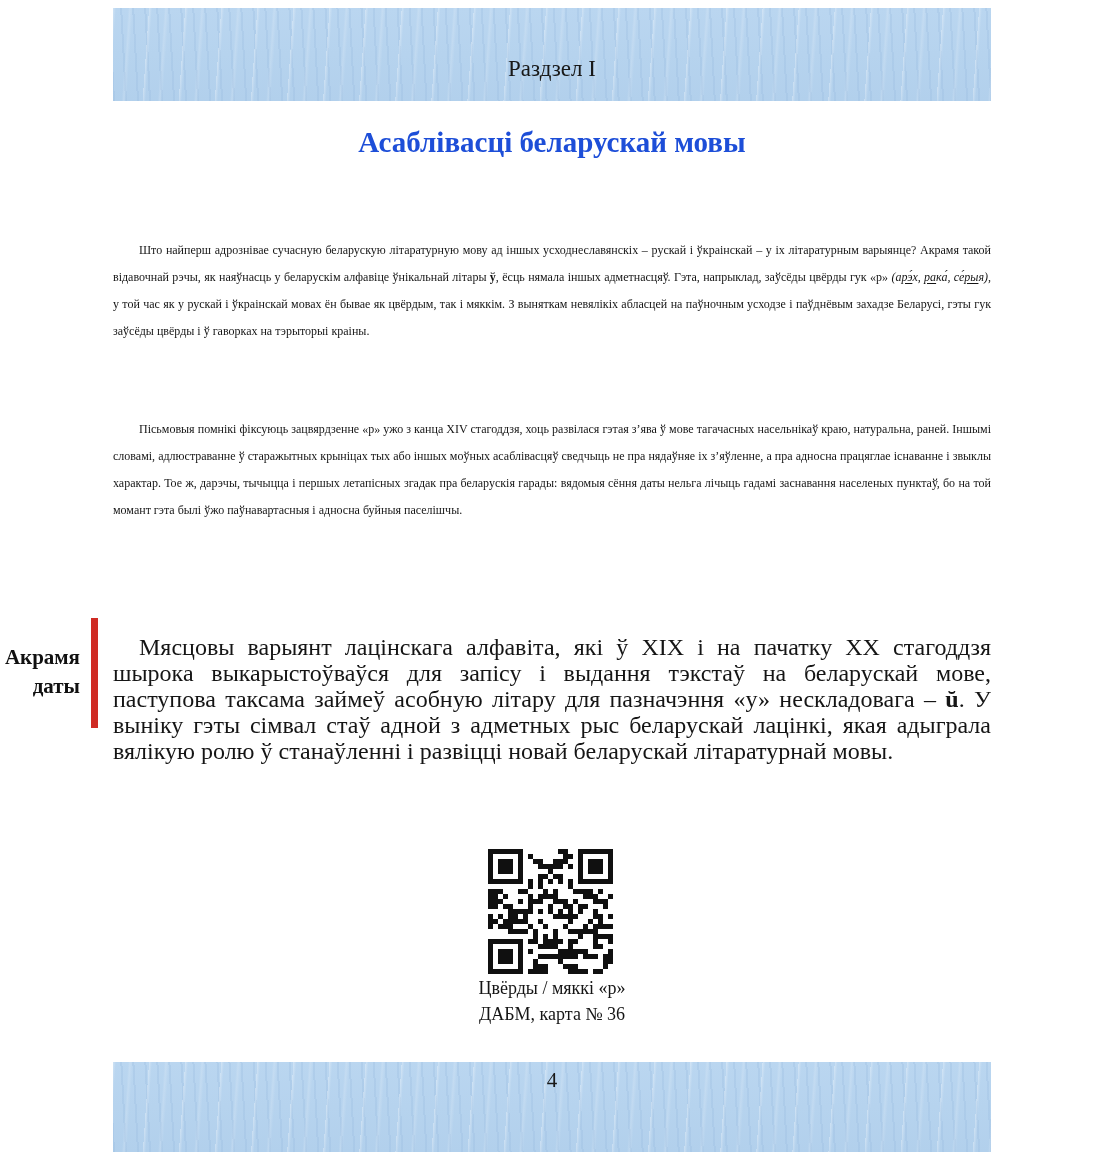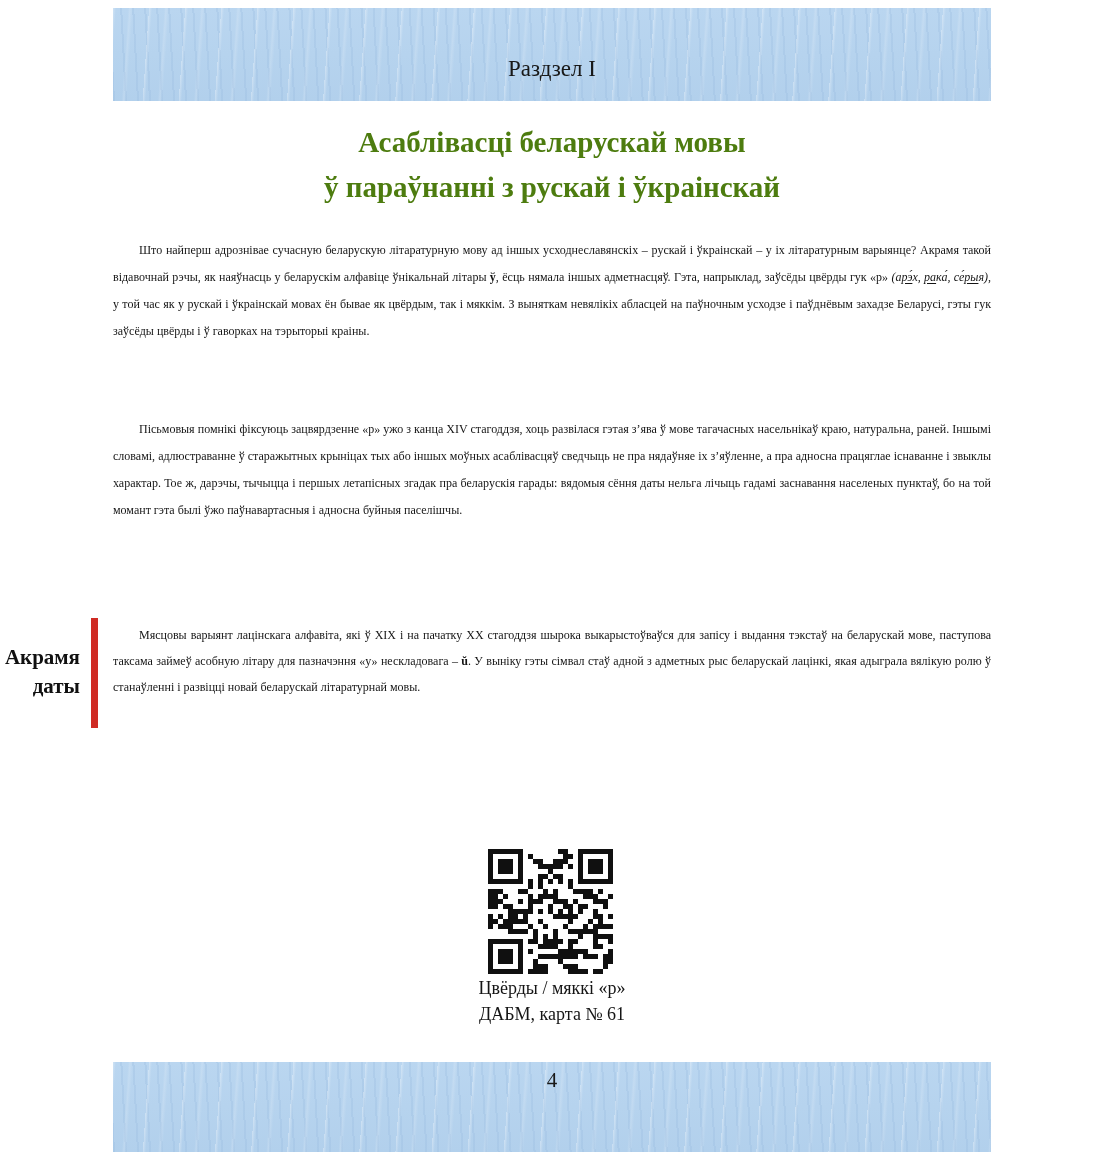--- a/index.html
+++ b/index.html
@@ -31,33 +31,33 @@
     position: absolute; left: 0; top: 48px; width: 100%;
     text-align: center; font-size: 23px; color: #181818;
   }
   .page-num {
     position: absolute; left: 0; top: 6px; width: 100%;
     text-align: center; font-size: 21px; color: #181818;
   }
   .title {
     position: absolute; left: 113px; top: 120px; width: 878px;
     text-align: center; font-weight: bold;
-    font-size: 29px; line-height: 45px; color: #4d7c0f;
+    font-size: 29px; line-height: 45px; color: #1d4ed8;
   }
   .para {
     position: absolute; left: 113px; width: 878px;
     text-align: justify; text-indent: 26px;
     font-size: 12px; line-height: 27px;
   }
   #p1 { top: 225px; }
   #p2 { top: 404px; }
   .fact-text {
     position: absolute; left: 113px; top: 610px; width: 878px;
     text-align: justify; text-indent: 26px;
-    font-size: 12px; line-height: 26px;
+    font-size: 24px; line-height: 26px;
   }
   .fact-bar {
     position: absolute; left: 91px; top: 618px;
     width: 7px; height: 110px;
     background: var(--accent-red, #cf2b24);
   }
   .fact-label {
     position: absolute; left: 0; top: 643px; width: 80px;
     text-align: right; font-weight: bold;
     font-size: 21px; line-height: 29px; color: #101010;
@@ -74,21 +74,20 @@
 </style>
 </head>
 <body>
 
 <div class="band band-header">
   <div class="chapter">Раздзел I</div>
 </div>
 
 <div class="title">
   <div>Асаблівасці беларускай мовы</div>
-  <div>ў параўнанні з рускай і ўкраінскай</div>
 </div>
 
 <p class="para" id="p1"><span>Што найперш адрознівае сучасную беларускую літаратурную мову ад іншых усходнеславянскіх – рускай і ўкраінскай – у іх літаратурным варыянце? Акрамя такой відавочнай рэчы, як наяўнасць у беларускім алфавіце ўнікальнай літары </span><b>ў</b><span>, ёсць нямала іншых адметнасцяў. Гэта, напрыклад, заўсёды цвёрды гук «р» </span><i><span>(а</span><u>рэ́</u><span>х, </span><u>ра</u><span>ка́, се́</span><u>ры</u><span>я)</span></i><span>, у той час як у рускай і ўкраінскай мовах ён бывае як цвёрдым, так і мяккім. З выняткам невялікіх абласцей на паўночным усходзе і паўднёвым захадзе Беларусі, гэты гук заўсёды цвёрды і ў гаворках на тэрыторыі краіны.</span></p>
 
 <p class="para" id="p2">Пісьмовыя помнікі фіксуюць зацвярдзенне «р» ужо з канца XIV стагоддзя, хоць развілася гэтая з’ява ў мове тагачасных насельнікаў краю, натуральна, раней. Іншымі словамі, адлюстраванне ў старажытных крыніцах тых або іншых моўных асаблівасцяў сведчыць не пра нядаўняе іх з’яўленне, а пра адносна працяглае існаванне і звыклы характар. Тое ж, дарэчы, тычыцца і першых летапісных згадак пра беларускія гарады: вядомыя сёння даты нельга лічыць гадамі заснавання населеных пунктаў, бо на той момант гэта былі ўжо паўнавартасныя і адносна буйныя паселішчы.</p>
 
 <div class="fact-label">
   <div>Акрамя</div>
   <div>даты</div>
 </div>
@@ -396,18 +395,18 @@
       <rect x="80" y="120" width="5" height="5" fill="#101010"></rect>
       <rect x="85" y="120" width="5" height="5" fill="#101010"></rect>
       <rect x="90" y="120" width="5" height="5" fill="#101010"></rect>
       <rect x="95" y="120" width="5" height="5" fill="#101010"></rect>
       <rect x="105" y="120" width="5" height="5" fill="#101010"></rect>
       <rect x="110" y="120" width="5" height="5" fill="#101010"></rect>
     </svg></div>
 
 <div class="caption">
   <div>Цвёрды / мяккі «р»</div>
-  <div>ДАБМ, карта № 61</div>
+  <div>ДАБМ, карта № 36</div>
 </div>
 
 <div class="band band-footer">
   <div class="page-num">4</div>
 </div>
 
 </body></html>

